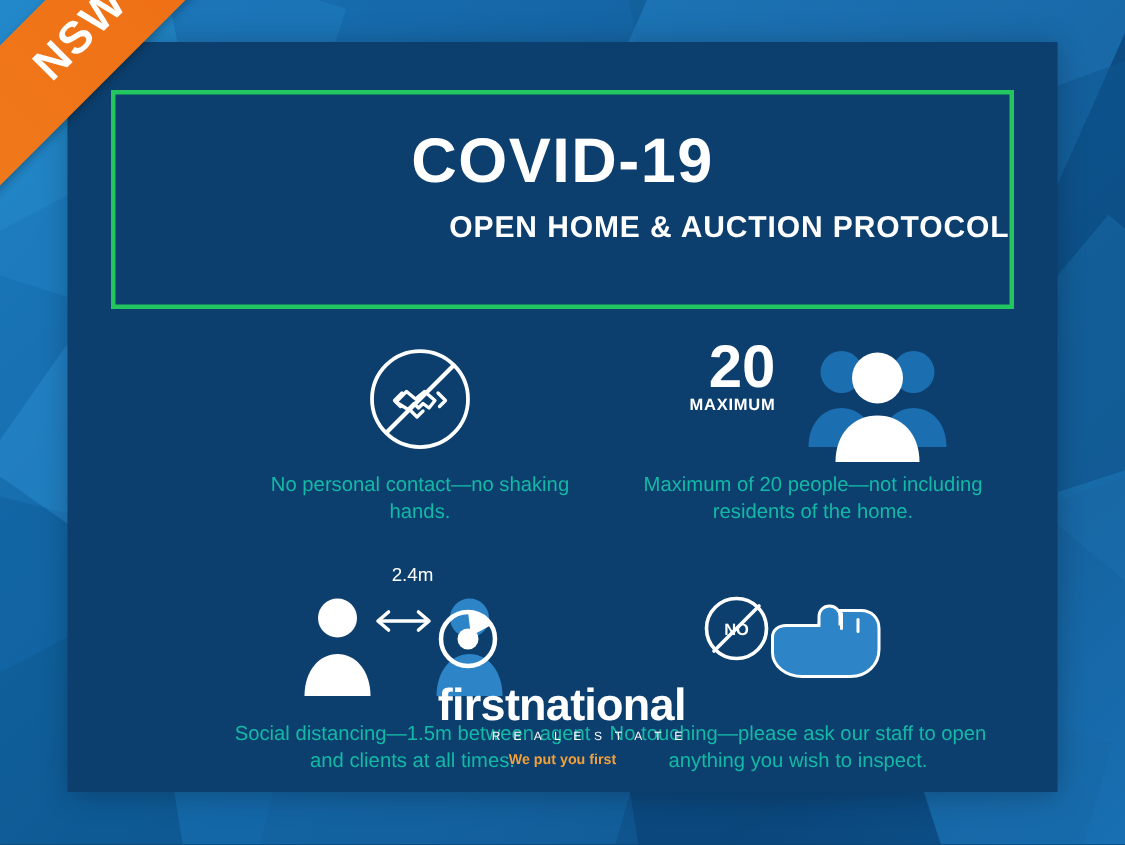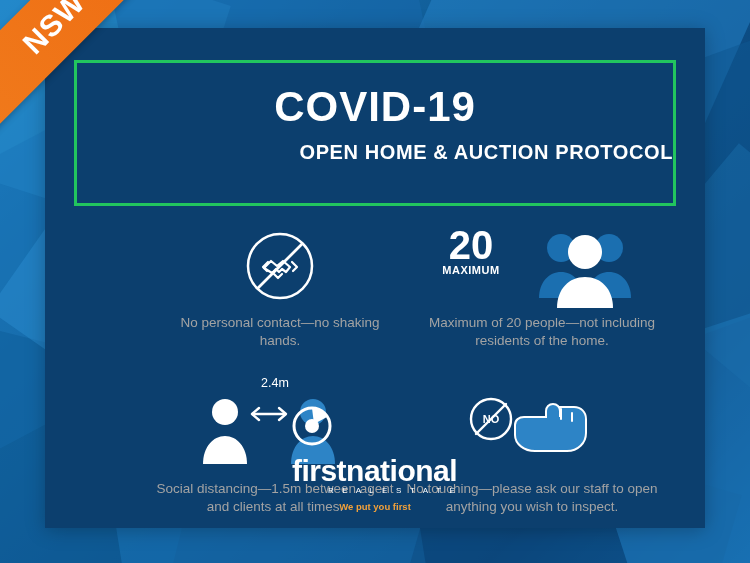--- a/index.html
+++ b/index.html
@@ -117,21 +117,21 @@
     font-family: "Liberation Sans", sans-serif;
   }
 
   
   .item {
     position: absolute;
     text-align: center;
     color: #ffffff;
   }
   .item-caption {
-    color: #a3a3a3;
+    color: #14b8a6;
     font-size: 13.5px;
     line-height: 18px;
     font-family: "Liberation Sans", sans-serif;
   }
   .icon-area {
     height: 96px;
     display: flex;
     align-items: center;
     justify-content: center;
   }
@@ -139,21 +139,21 @@
   #item-contact { left: 120px; top: 190px; width: 230px; }
   #item-maximum { left: 362px; top: 190px; width: 270px; }
   #item-distance { left: 100px; top: 348px; width: 260px; }
   #item-touching { left: 357px; top: 348px; width: 260px; }
 
   
   #max-number-wrap {
     position: absolute;
     left: 18px;
     top: 8px;
-    text-align: center;
+    text-align: right;
     width: 92px;
   }
   #max-number {
     color: #ffffff;
     font-size: 40px;
     font-weight: bold;
     line-height: 38px;
     font-family: "Liberation Sans", sans-serif;
   }
   #max-word {

